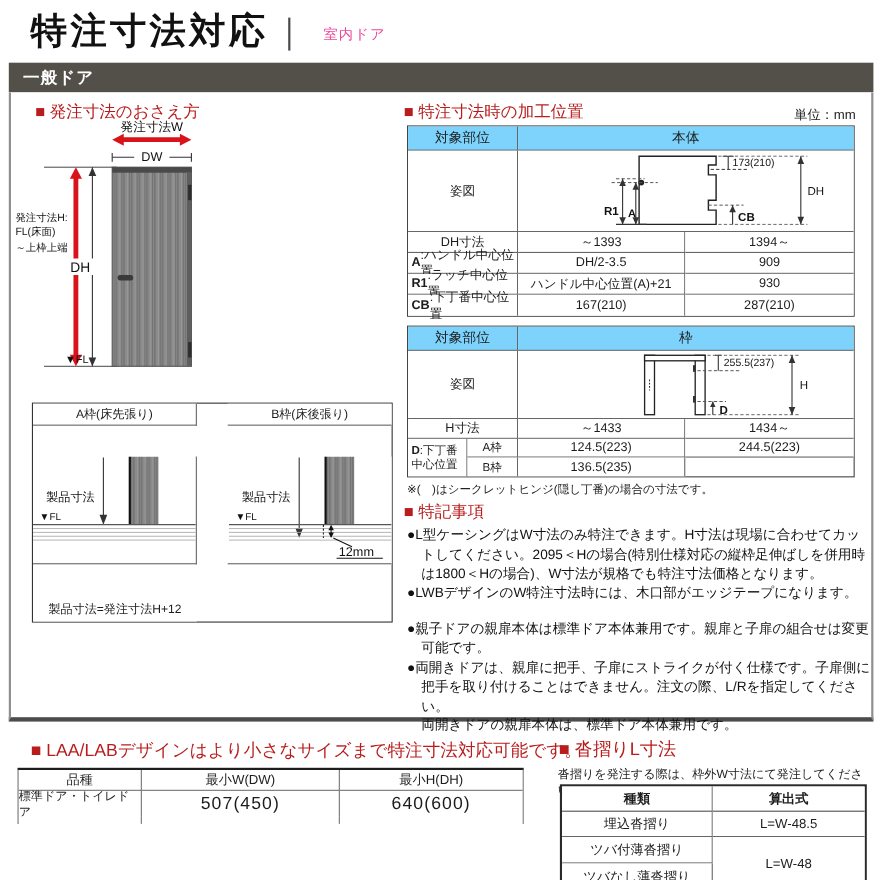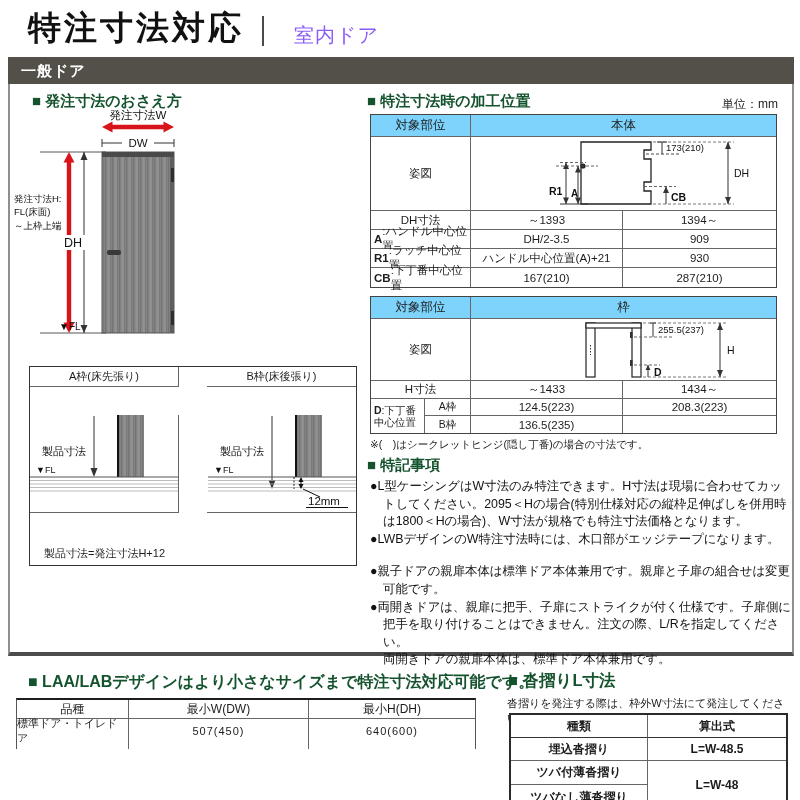--- a/index.html
+++ b/index.html
@@ -3,27 +3,27 @@
 <meta charset="utf-8">
 <style>
   html,body{margin:0;padding:0;background:#fff;}
   body{font-family:"Liberation Sans","DejaVu Sans",sans-serif;color:#1c1c1c;}
   #page{position:relative;width:800px;height:800px;background:#fff;overflow:hidden;}
   .abs{position:absolute;}
 
   
   #main-title{left:28px;top:6px;font-size:33px;font-weight:bold;letter-spacing:3px;color:#111;}
   #title-sep{left:262px;top:16px;height:30px;border-left:2px solid #4a4a4a;width:0;}
-  #sub-title{left:294px;top:22px;font-size:20px;color:#8b5cf6;letter-spacing:1px;}
+  #sub-title{left:294px;top:22px;font-size:13px;color:#ec4899;letter-spacing:1px;}
   #band{left:8px;top:57px;width:786px;height:27px;background:#53504a;color:#fff;
         font-size:15px;font-weight:bold;line-height:27px;padding-left:13px;box-sizing:border-box;letter-spacing:1px;}
   #box{left:8px;top:84px;width:786px;height:572px;box-sizing:border-box;background:#fff;
        border-left:2px solid #8f8f8f;border-right:2px solid #8f8f8f;border-bottom:4px solid #4c4c4c;}
 
-  .sec-h{font-size:15px;font-weight:bold;color:#14532d;}
+  .sec-h{font-size:15px;font-weight:normal;color:#b91c1c;}
   .unit{font-size:12px;color:#222;margin-left:24px;}
 
   svg text{font-family:"Liberation Sans","DejaVu Sans",sans-serif;}
 
   
   .cell{display:flex;align-items:center;justify-content:center;font-size:11.5px;box-sizing:border-box;background:#fff;}
   .cell.left{justify-content:flex-start;padding-left:3px;}
   .br{border-right:1px solid #666;}
   .bb{border-bottom:1px solid #666;}
   .hdr{background:#7dd3fc;font-size:12.5px;}
@@ -37,26 +37,26 @@
   .tab .cell{font-size:11px;}
 
   .note-s{font-size:10.5px;color:#222;}
   .bullet{font-size:12.4px;line-height:1.42;color:#111;padding-left:13px;text-indent:-13px;white-space:pre-wrap;}
   .bullet.gap{margin-bottom:15px;}
 
   
   .t-laa{display:grid;grid-template-columns:112px 180px 166px;grid-template-rows:19px 23px 7px;
          border-top:2.5px solid #1d1d1d;border-left:1px solid #555;border-right:1px solid #555;}
   .t-laa .cell{font-size:12px;}
-  .t-laa .big{font-size:11px;letter-spacing:1px;text-align:right;}
+  .t-laa .big{font-size:16px;letter-spacing:1px;text-align:right;}
   .t-laa .stub{background:#fff;}
 
   
   .t-k{display:grid;grid-template-columns:137px 138px;grid-template-rows:23px 23px 24px 24px;border:2px solid #2a2a2a;}
-  .t-k .cell{font-size:12px;font-weight:bold;}
+  .t-k .cell{font-size:12px;}
   .t-k .cell.h{font-weight:bold;border-bottom:1.5px solid #333;}
 </style>
 </head>
 <body>
 
 <div id="page">
 
   <div class="abs" id="main-title">特注寸法対応</div>
   <div class="abs" id="title-sep"></div>
   <div class="abs" id="sub-title">室内ドア</div>
@@ -273,21 +273,21 @@
       </div>
 
       <div class="cell br bb" style="grid-column:1/3;">H寸法</div>
       <div class="cell br bb">～1433</div>
       <div class="cell bb">1434～</div>
 
       <div class="cell left br pre" style="grid-row:4/6;grid-column:1;font-size:10.5px;text-align:left;"><span><b>D</b><span class="pre">:下丁番
 中心位置</span></span></div>
       <div class="cell br bb" style="grid-column:2;font-size:10.5px;">A枠</div>
       <div class="cell br bb">124.5(223)</div>
-      <div class="cell bb">208.3(223)</div>
+      <div class="cell bb">244.5(223)</div>
       <div class="cell br" style="grid-column:2;font-size:10.5px;">B枠</div>
       <div class="cell br">136.5(235)</div>
     </div>
 
     <div class="abs note-s" style="left:360px;top:354px;">※(　)はシークレットヒンジ(隠し丁番)の場合の寸法です。</div>
 
     <div class="abs sec-h" style="left:357px;top:372px;">■ 特記事項</div>
     <div class="abs" style="left:360px;top:394px;width:424px;">
       <div class="bullet">●L型ケーシングはW寸法のみ特注できます。H寸法は現場に合わせてカットしてください。2095＜Hの場合(特別仕様対応の縦枠足伸ばしを併用時は1800＜Hの場合)、W寸法が規格でも特注寸法価格となります。</div>
       <div class="bullet gap">●LWBデザインのW特注寸法時には、木口部がエッジテープになります。</div>

